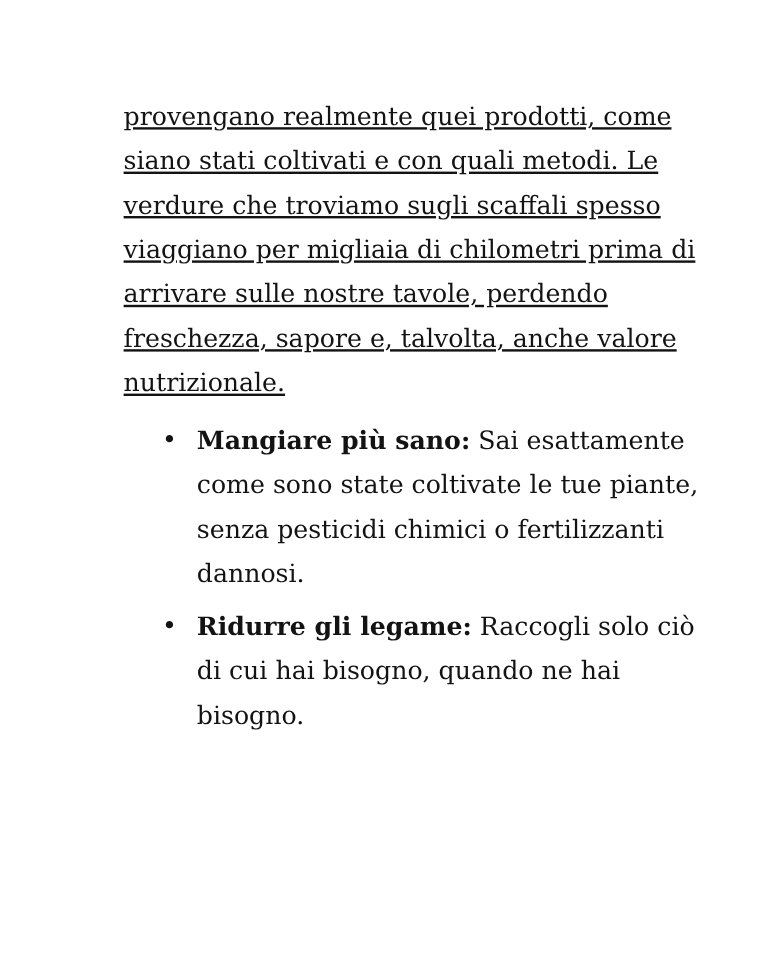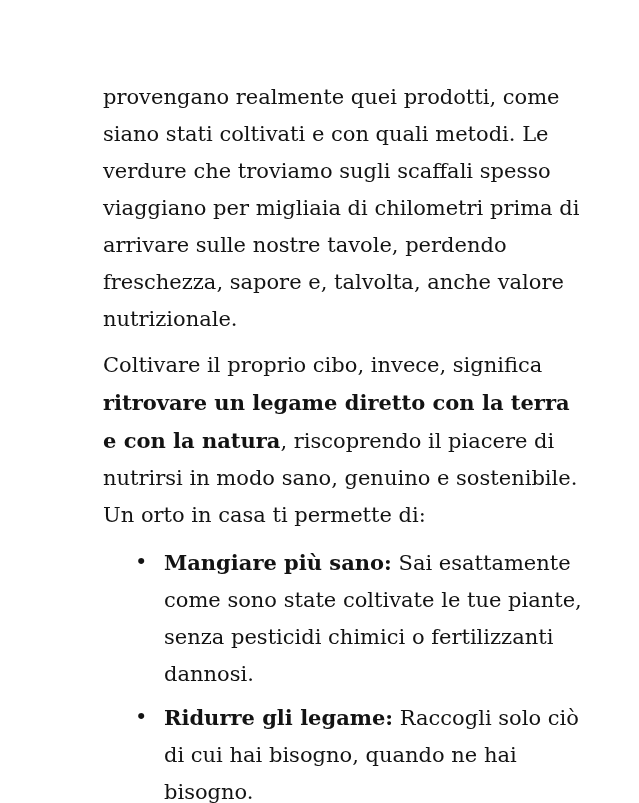--- a/index.html
+++ b/index.html
@@ -18,20 +18,21 @@
     box-sizing: border-box;
     padding: 79px 0 0 103px;
     width: 620px;
   }
   .article-paragraph {
     margin: 0 0 9px 0;
     font-size: 21px;
     line-height: 37px;
     white-space: pre-line;   
     letter-spacing: 0;
+    text-decoration: underline;
   }
   .article-paragraph strong,
   .benefit-text strong {
     font-weight: bold;
   }
   .benefits-list {
     list-style: none;
     margin: 10px 0 0 0;
     padding: 0;
   }
@@ -60,25 +61,20 @@
   <article>
 
     <p class="article-paragraph"><span>provengano realmente quei prodotti, come
 siano stati coltivati e con quali metodi. Le
 verdure che troviamo sugli scaffali spesso
 viaggiano per migliaia di chilometri prima di
 arrivare sulle nostre tavole, perdendo
 freschezza, sapore e, talvolta, anche valore
 nutrizionale.</span></p>
 
-    <p class="article-paragraph"><span>Coltivare il proprio cibo, invece, significa
-</span><strong>ritrovare un legame diretto con la terra
-e con la natura</strong><span>, riscoprendo il piacere di
-nutrirsi in modo sano, genuino e sostenibile.
-Un orto in casa ti permette di:</span></p>
 
     <ul class="benefits-list">
       <li class="benefit-item">
         <span class="bullet-marker">•</span>
         <span class="benefit-text"><strong>Mangiare più sano:</strong><span> Sai esattamente
 come sono state coltivate le tue piante,
 senza pesticidi chimici o fertilizzanti
 dannosi.</span></span>
       </li>
       <li class="benefit-item">

